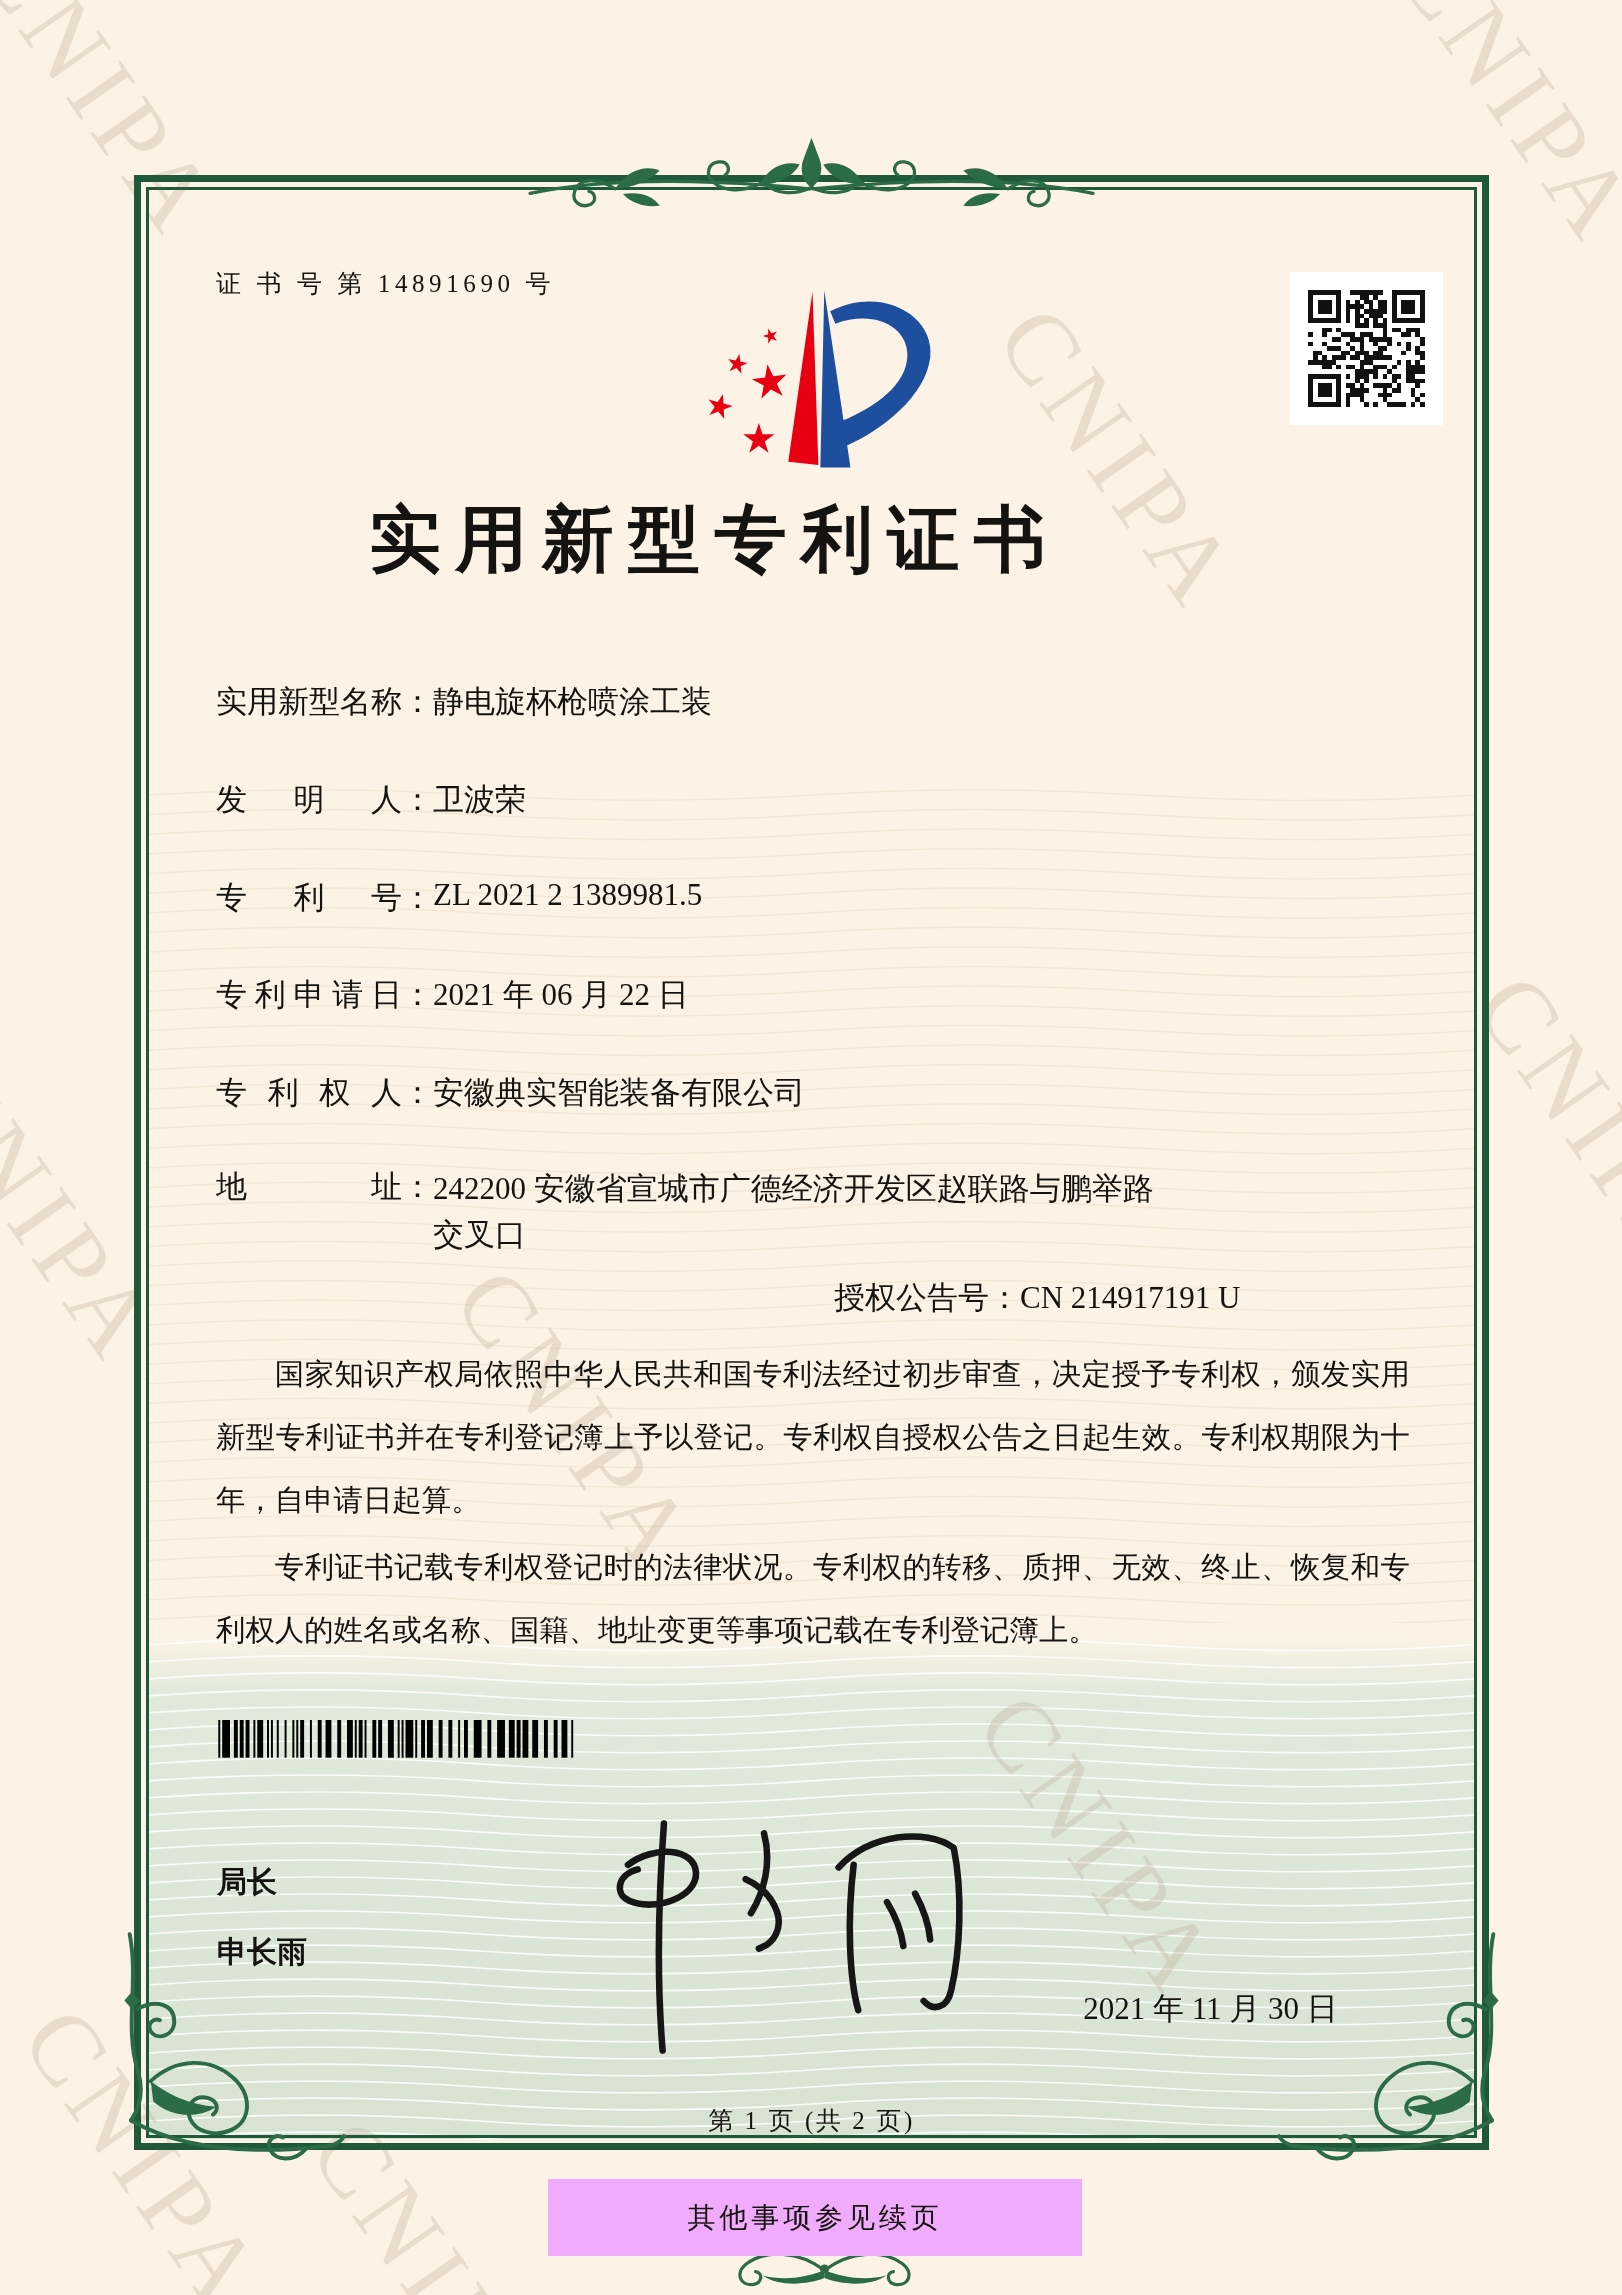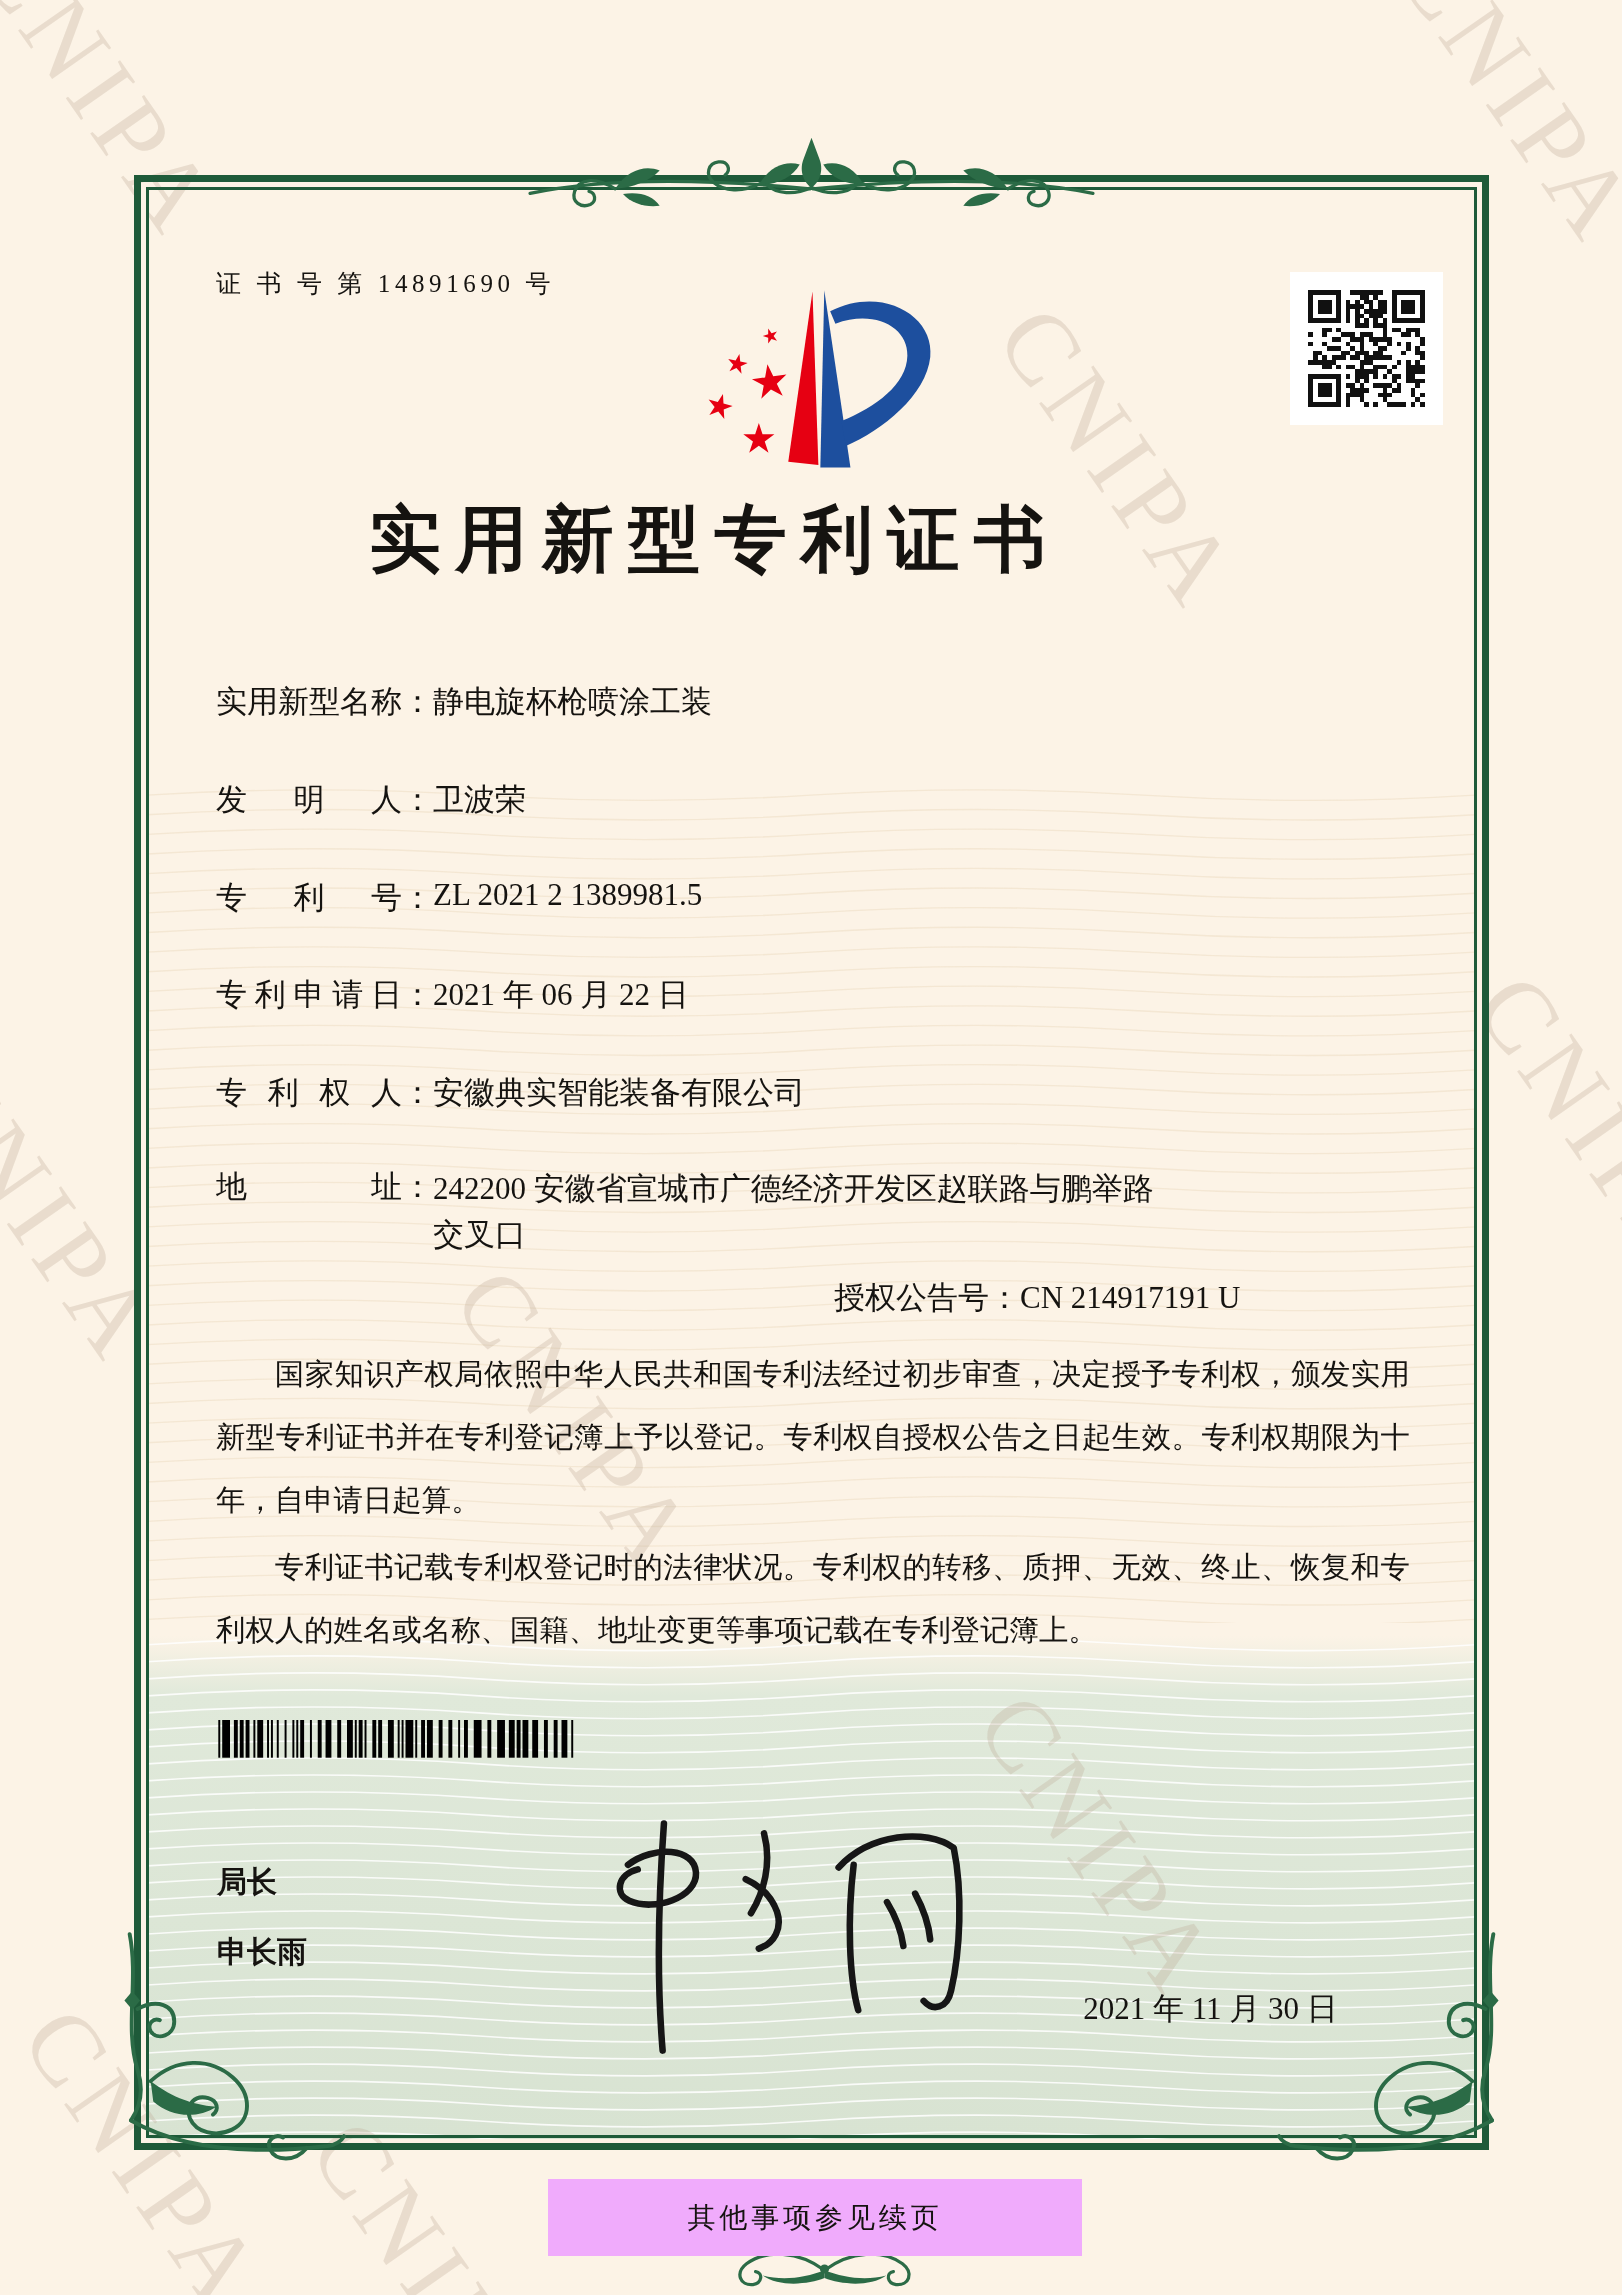--- a/index.html
+++ b/index.html
@@ -549,19 +549,20 @@
       <path d="M290,130 C312,140 330,158 338,180 C346,205 334,228 310,236"></path>
       <path d="M455,108 C445,190 448,280 462,330"></path>
       <path d="M432,112 C480,60 565,52 608,82 C622,150 618,240 604,300 C598,328 576,332 562,316"></path>
       <path d="M506,165 C520,188 528,210 531,232"></path>
       <path d="M549,152 C562,176 570,200 572,222"></path>
     </g>
   </svg>
 
   <div class="sign-date">2021 年 11 月 30 日</div>
 
+  <div class="page-info">第 1 页 (共 2 页)</div>
 
   <div class="cont-band">
     <span class="cont-note">其他事项参见续页</span>
   </div>
 
 </div>
 
 
 </body></html>

